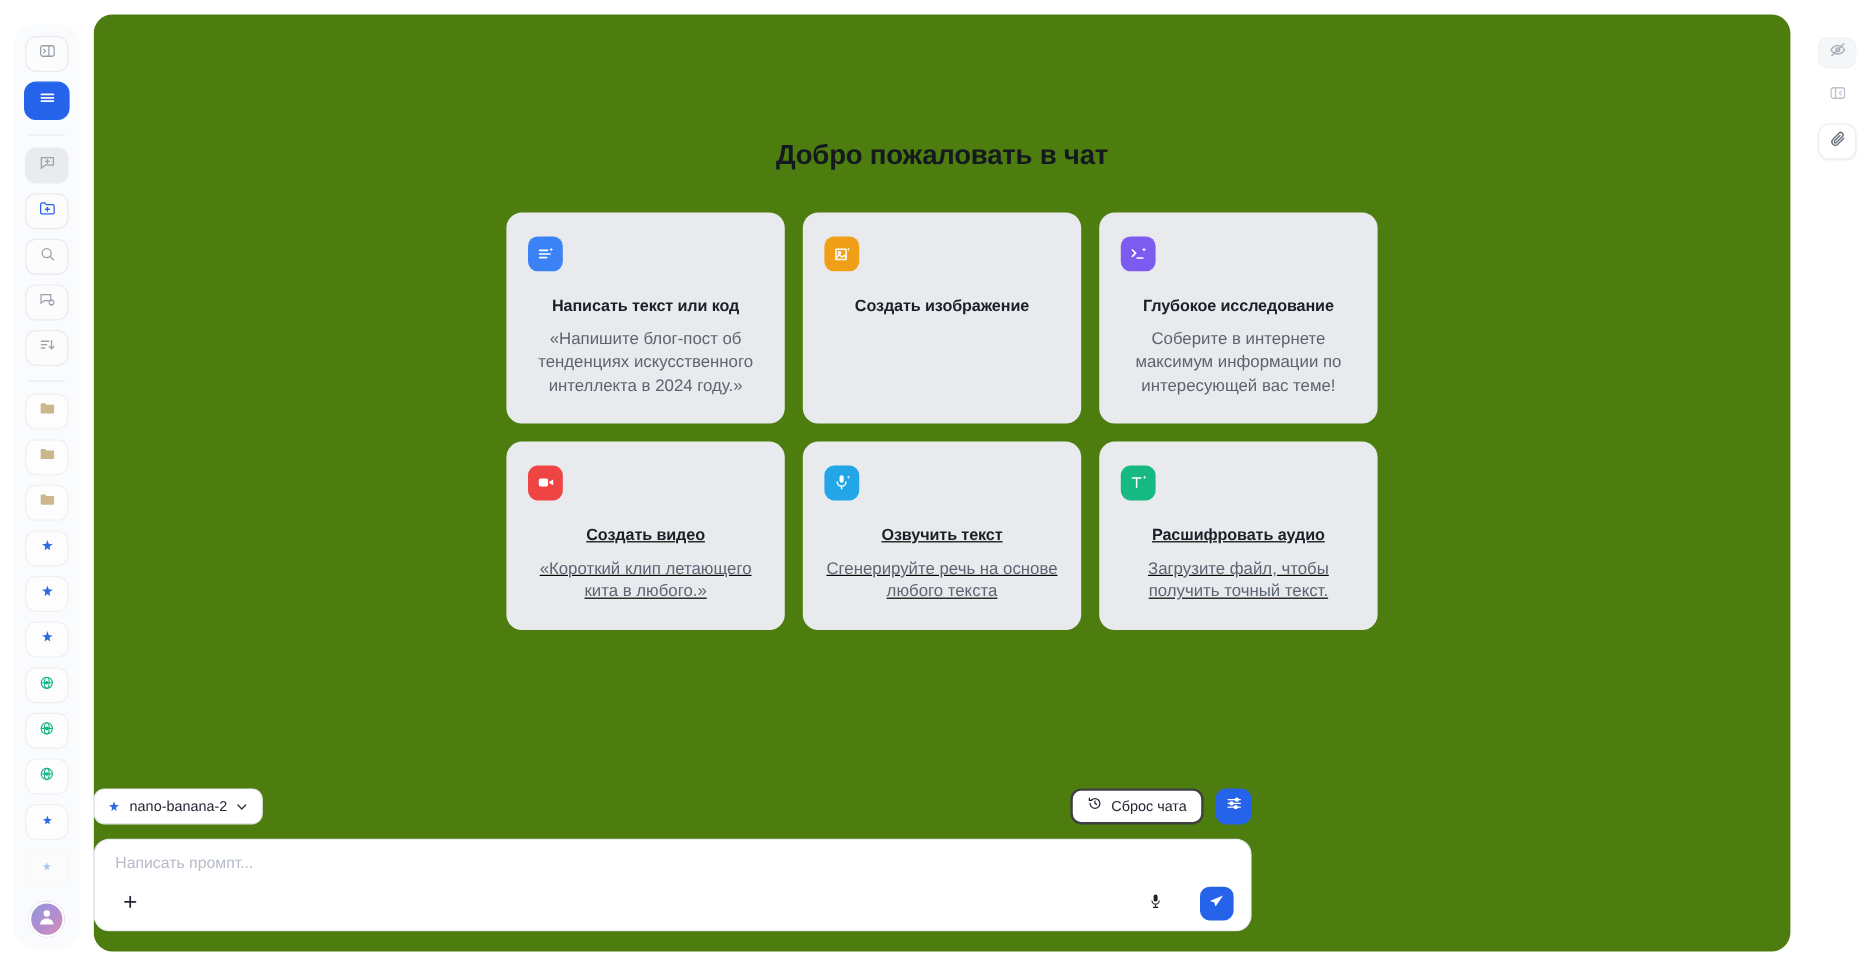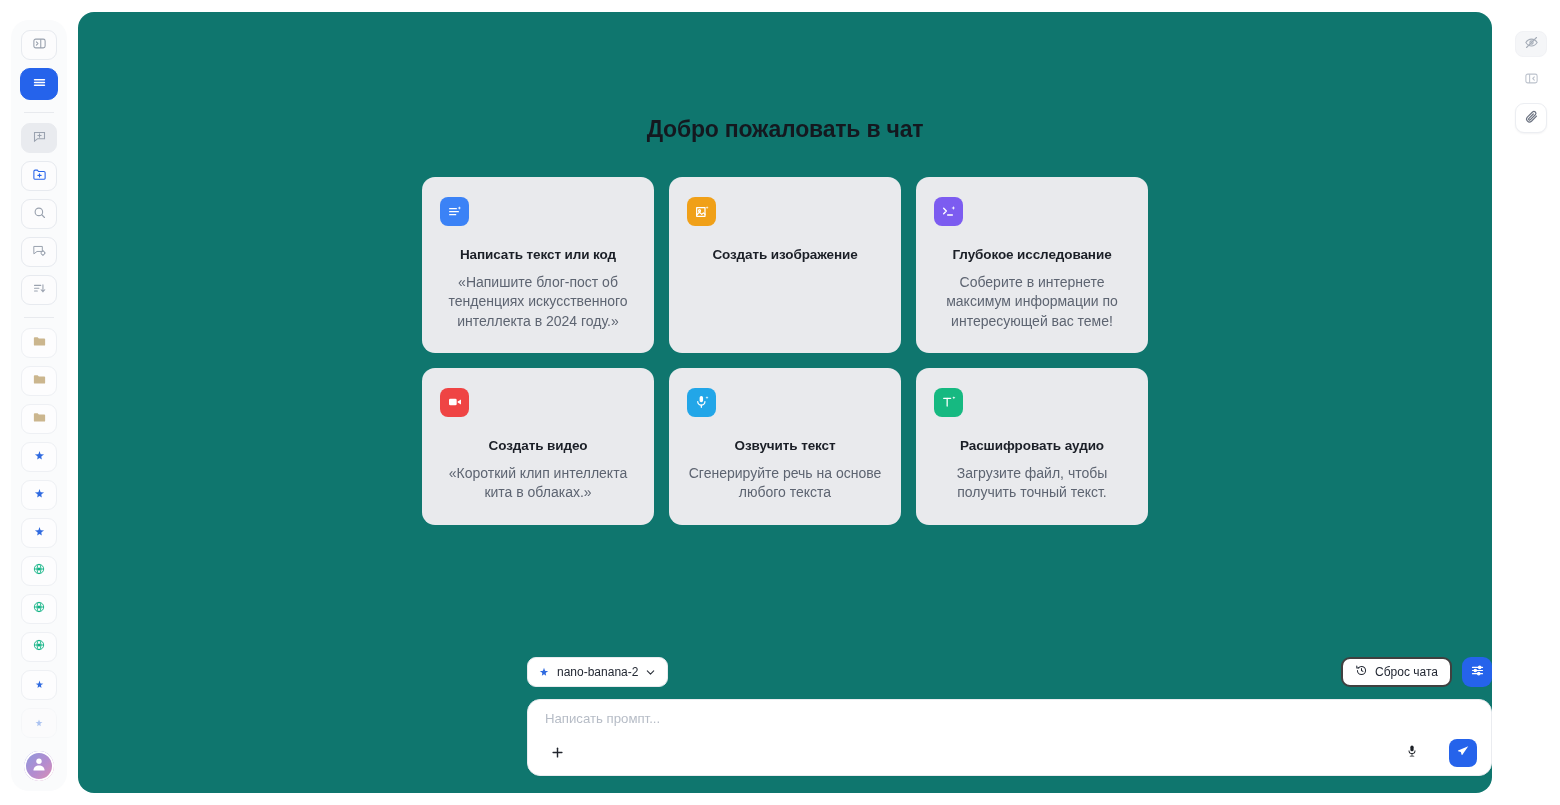--- a/index.html
+++ b/index.html
@@ -79,21 +79,21 @@
   
   .main {
     flex: 1 1 auto;
     height: 805px;
     padding: 12px 10px 12px 0;
     min-width: 0;
   }
   .canvas {
     width: 100%;
     height: 100%;
-    background: #0f766e;
+    background: #4d7c0f;
     border-radius: 16px;
     position: relative;
     display: flex;
     flex-direction: column;
     align-items: center;
     overflow: hidden;
   }
 
   .page-title {
     font-size: 23px;
@@ -110,21 +110,21 @@
     grid-template-columns: repeat(3, 1fr);
     gap: 15px;
   }
   .card {
     background: #e9eaed;
     border-radius: 13px;
     padding: 20px 18px 22px 18px;
     cursor: pointer;
     text-align: center;
   }
-  .card-row2 { min-height: 150px; }
+  .card-row2 { min-height: 150px; text-decoration: underline; }
   .card-icon {
     width: 29px; height: 29px;
     border-radius: 8px;
     display: flex; align-items: center; justify-content: center;
     margin-bottom: 21px;
   }
   .card-icon svg { width: 16px; height: 16px; }
   .card-title {
     font-size: 13.5px;
     font-weight: bold;
@@ -138,21 +138,21 @@
     line-height: 1.38;
   }
 
   
   .composer-wrap {
     position: absolute;
     left: 0; right: 0;
     bottom: 17px;
     display: flex;
     flex-direction: column;
-    align-items: flex-end;
+    align-items: flex-start;
   }
   .composer-toolbar {
     width: 965px;
     display: flex;
     align-items: center;
     justify-content: space-between;
     margin-bottom: 12px;
   }
   .model-pill {
     height: 30px;
@@ -496,21 +496,21 @@
         </div>
 
         <div class="card card-row2">
           <div class="card-icon" style="background:#ef4444">
             <svg viewBox="0 0 24 24" fill="#ffffff">
               <rect x="3" y="7" width="11.5" height="10" rx="2"></rect>
               <path d="M16 11.3l5-3v7.4l-5-3z"></path>
             </svg>
           </div>
           <div class="card-title">Создать видео</div>
-          <div class="card-desc">«Короткий клип интеллекта кита в облаках.»</div>
+          <div class="card-desc">«Короткий клип летающего кита в любого.»</div>
         </div>
 
         <div class="card card-row2">
           <div class="card-icon" style="background:#22a6e8">
             <svg viewBox="0 0 24 24" fill="none" stroke="#ffffff" stroke-width="1.9" stroke-linecap="round">
               <rect x="8.4" y="3" width="5.2" height="9.4" rx="2.6" fill="#ffffff" stroke="none"></rect>
               <path d="M5.6 11.4a5.4 5.4 0 0010.8 0"></path>
               <line x1="11" y1="16.8" x2="11" y2="20"></line>
               <path d="M19.5 3l.6 1.8 1.8.6-1.8.6-.6 1.8-.6-1.8-1.8-.6 1.8-.6z" fill="#ffffff" stroke="none"></path>
             </svg>

